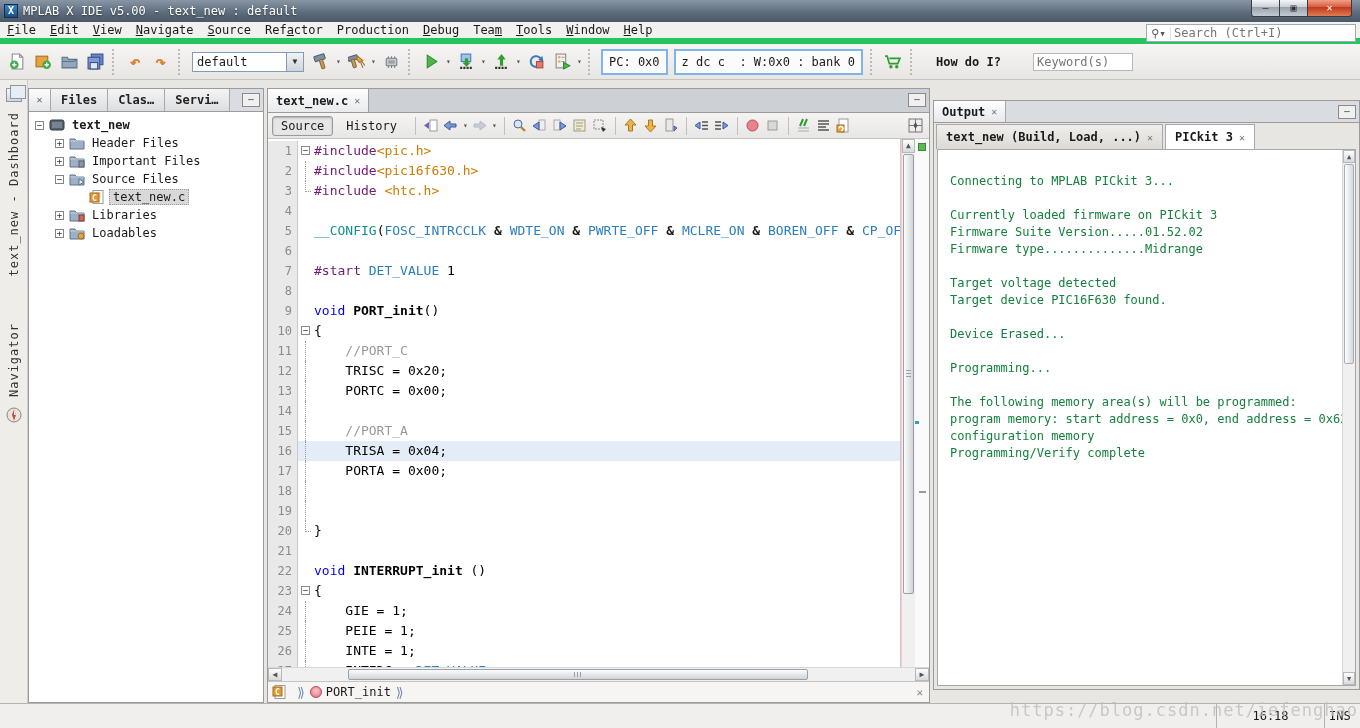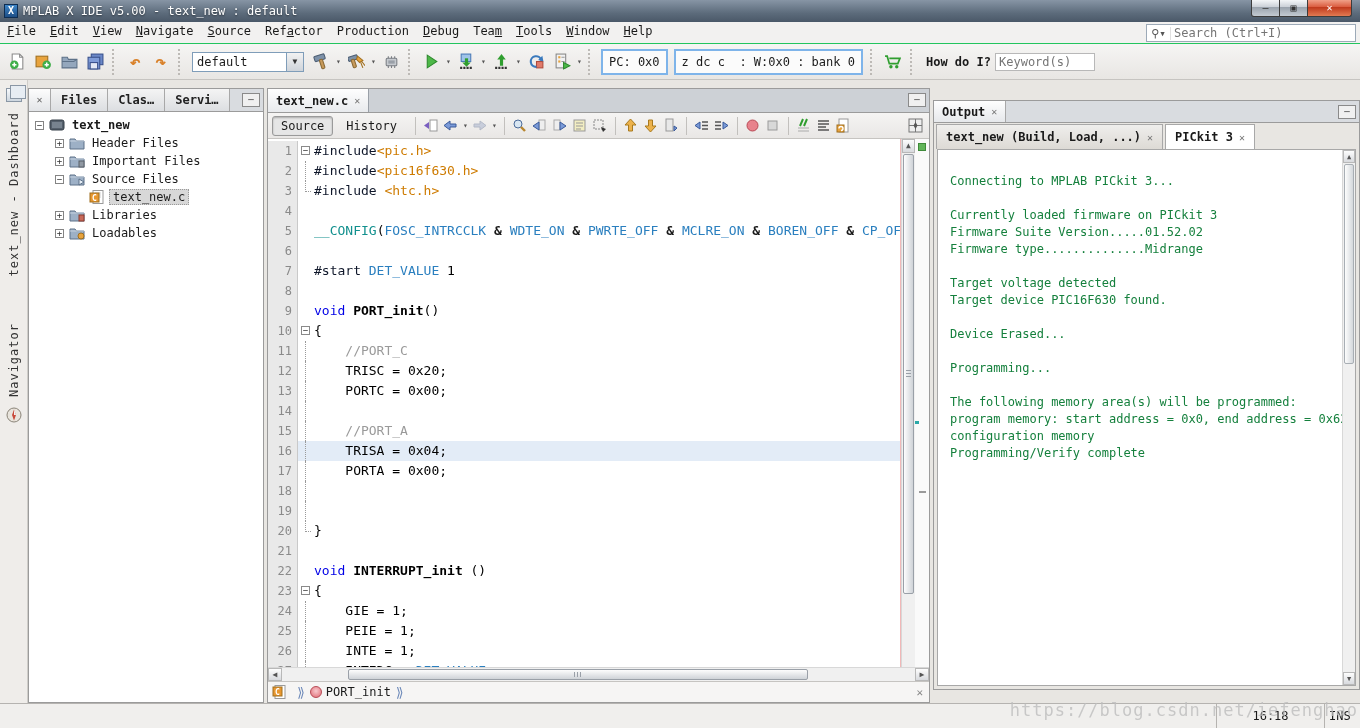--- a/index.html
+++ b/index.html
@@ -12,39 +12,39 @@
     background:linear-gradient(#8795a5,#5c6b7b 60%,#4a5868); color:#fff; display:flex; align-items:center; padding-left:4px; }
   #app-icon { width:14px; height:14px; background:linear-gradient(#3e86c8,#1d4e86); border:1px solid #0e2d52; color:#fff; font-size:10px; font-weight:bold; text-align:center; line-height:12px; margin-right:5px; }
   #win-title { font-size:12px; text-shadow:0 1px 2px rgba(0,0,0,.5); }
   #win-buttons { position:absolute; right:8px; top:0; display:flex; }
   .winbtn { height:17px; border:1px solid #3c3c3c; border-top:none; background:linear-gradient(#f4f6f8,#c9cfd6 45%,#9aa3ad 46%,#c3cad2); color:#333; font-size:10px; text-align:center; line-height:15px; }
   .winbtn.min { width:29px; border-radius:0 0 0 3px; }
   .winbtn.max { width:27px; border-left:none; border-right:none; }
   .winbtn.close { width:45px; border-radius:0 0 3px 0; background:linear-gradient(#f0a088,#d9593c 45%,#c03a1d 46%,#e27a52); color:#fff; font-weight:bold; }
 
   
-  #menubar { position:absolute; left:0; top:22px; width:1360px; height:22px; background:#f2f1f0; border-bottom:1px solid #22c55e; display:flex; }
+  #menubar { position:absolute; left:0; top:22px; width:1360px; height:22px; background:#f2f1f0; border-bottom:6px solid #22c55e; display:flex; align-items:center; }
   .menu-item { padding:2px 7px; cursor:default; }
   .menu-item u { text-decoration:underline; }
   #searchbox { position:absolute; right:4px; top:2px; width:210px; height:18px; background:#fff; border:1px solid #9daab8; display:flex; align-items:center; }
   #search-icon { width:24px; color:#555; font-size:11px; text-align:center; border-right:1px solid #e0e0e0; }
   #searchbox input { border:none; outline:none; flex:1; font:12px "DejaVu Sans Mono",monospace; color:#888; padding:0 3px; }
 
   
   #toolbar { position:absolute; left:0; top:44px; width:1360px; height:36px; background:linear-gradient(#f6f5f4,#e8e6e3); border-bottom:1px solid #c6c4c1; display:flex; align-items:center; padding-left:4px; }
   .tb-sep { width:6px; height:26px; border-left:2px dotted #bdbab6; margin:0 4px; }
   .tb-btn { width:26px; height:26px; display:flex; align-items:center; justify-content:center; border:1px solid transparent; border-radius:2px; position:relative; }
   .tb-btn svg { width:17px; height:17px; }
   .dd { font-size:8px; color:#555; width:9px; text-align:center; }
   .glyph { font-size:18px; font-weight:bold; color:#d9822b; line-height:1; }
   #config-select { width:112px; height:20px; background:#fff; border:1px solid #7f9db9; display:flex; align-items:center; margin:0 4px; }
   #config-select .val { flex:1; padding-left:4px; }
   #config-select .arrow-btn { width:17px; height:18px; background:linear-gradient(#f2f2f2,#cfd4da); border-left:1px solid #7f9db9; font-size:8px; text-align:center; line-height:18px; color:#333; }
   .dbg-box { height:26px; border:2px solid #7eb4ea; background:#fbfbfb; display:flex; align-items:center; padding:0 6px; font-size:12px; margin:0 3px; white-space:pre; }
-  #howdoi { display:flex; align-items:center; margin-left:6px; }
+  #howdoi { display:flex; align-items:center; margin-left:16px;gap:28px; }
   #howdoi .lbl { font-weight:bold; margin-right:4px; }
   #keyword-input { width:100px; height:18px; border:1px solid #b8b8b8; font:12px "DejaVu Sans Mono",monospace; color:#8b5cf6; padding:0 3px; outline:none; }
 
   
   #main { position:absolute; left:0; top:80px; width:1360px; height:623px; background:#e8e6e2; }
 
   
   #rail { position:absolute; left:0; top:0; width:28px; height:623px; background:#efedeA; border-right:1px solid #cfcdc9; }
   .rail-icon { width:16px; height:14px; margin:8px auto 6px; border:1px solid #8a97a5; background:linear-gradient(#f8fafc,#cdd6df); position:relative; }
   .rail-icon:before { content:""; position:absolute; left:3px; top:-4px; width:14px; height:12px; border:1px solid #8a97a5; background:#e7edf3; }
@@ -84,21 +84,21 @@
   #code { position:absolute; left:0; top:50px; width:661px; height:530px; background:#fff; overflow:hidden; }
   #code-lines { position:absolute; left:0; top:2px; right:28px; }
   .cl { height:20px; display:flex; align-items:center; }
   .cl .num { width:30px; flex:none; text-align:right; padding-right:5px; color:#8a8a8a; background:#e9e9e9; border-right:1px solid #c9c9c9; height:20px; line-height:20px; }
   .cl .fold { width:16px; flex:none; height:20px; position:relative; }
   .cl .src { flex:1; white-space:pre; font-size:13px; line-height:20px; overflow:hidden; }
   .cl.hl .fold, .cl.hl .src { background:#e3ecf7; }
   .fold-box { position:absolute; left:3px; top:5px; width:9px; height:9px; border:1px solid #8a8a8a; background:#fff; font-size:9px; line-height:7px; text-align:center; color:#333; }
   .fold-mid { position:absolute; left:7px; top:0; bottom:0; border-left:1px dotted #9a9a9a; }
   .fold-end { position:absolute; left:7px; top:0; width:6px; height:11px; border-left:1px dotted #9a9a9a; border-bottom:1px dotted #9a9a9a; }
-  .pp { color:#0f172a;margin-top:12px; } .str { color:#ce7b00; } .cfg { color:#12908e; }
+  .pp { color:#701a75;margin-top:12px; } .str { color:#ce7b00; } .cfg { color:#12908e; }
   .mac { color:#2a7fbf; } .kw { color:#0000e6; } .fn { font-weight:bold; color:#000; }
   .cm { color:#9a9a9a; } .amp { font-weight:bold; } .pl { color:#000; }
   #margin-guide { position:absolute; left:632px; top:0; bottom:0; width:1px; background:#f0b8b8; }
   
   #vscroll { position:absolute; right:14px; top:50px; width:14px; height:530px; background:#f0f0f0; border-left:1px solid #d8d8d8; }
   .sb-arrow { height:14px; background:linear-gradient(#fdfdfd,#d8dade); border:1px solid #b8b8b8; font-size:8px; color:#555; text-align:center; line-height:12px; }
   #vthumb { position:absolute; left:1px; right:1px; top:15px; height:440px; background:linear-gradient(90deg,#fdfdfd,#cfd3d8); border:1px solid #9aa0a8; border-radius:2px; }
   #vthumb .grip { position:absolute; left:2px; right:2px; top:50%; height:8px; margin-top:-4px; background:repeating-linear-gradient(#9aa0a8 0 1px,transparent 1px 3px); }
   #stripe { position:absolute; right:0; top:50px; width:14px; height:530px; background:#fafafa; }
   #stripe .ok { position:absolute; left:3px; top:4px; width:8px; height:8px; background:#62b55a; border:1px solid #3f8a3a; }

